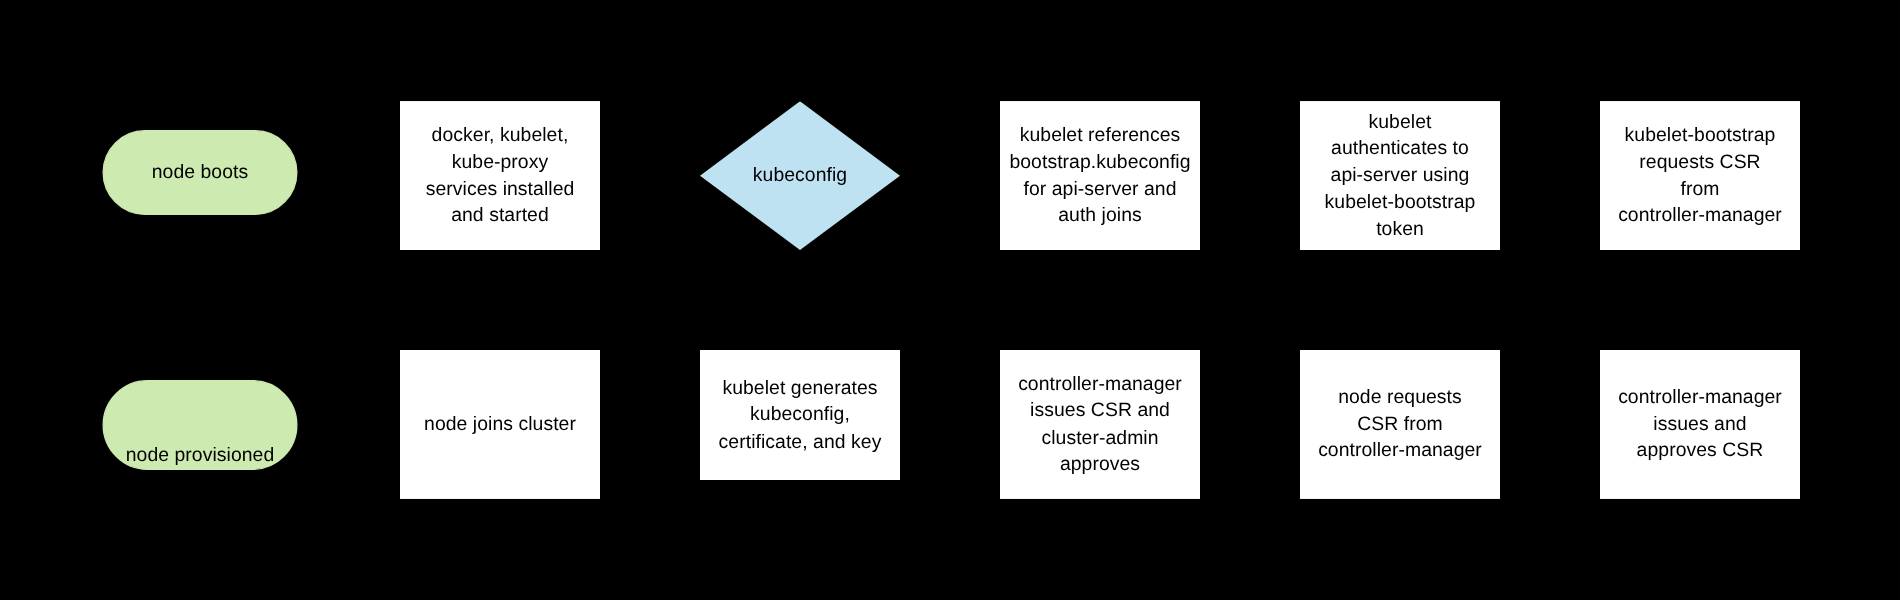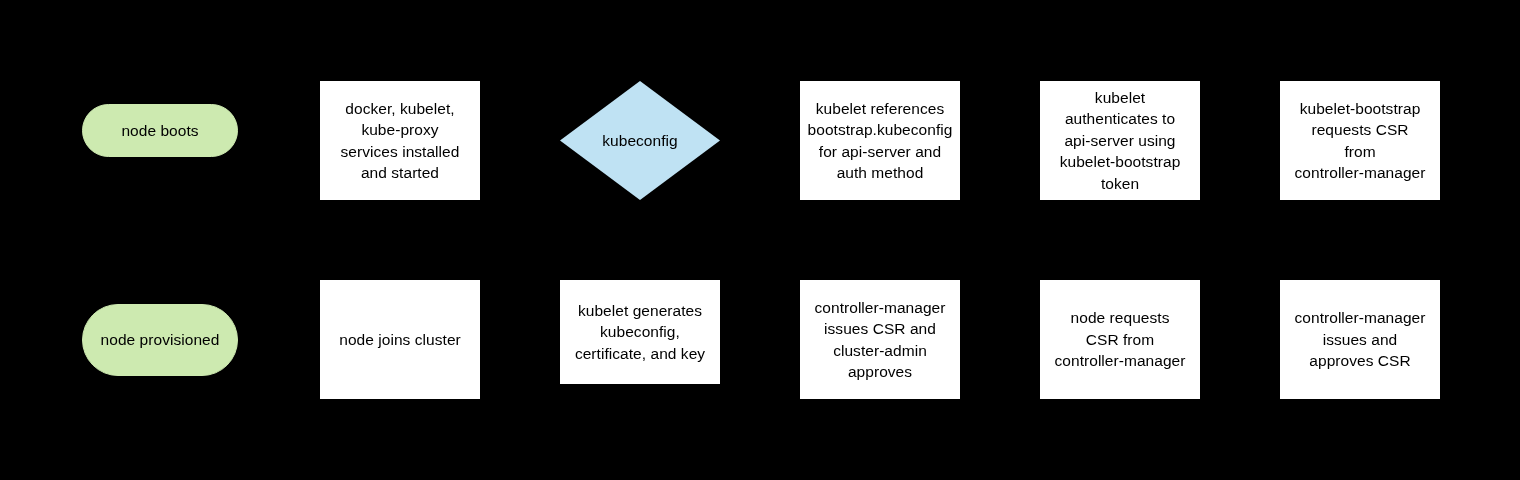--- a/index.html
+++ b/index.html
@@ -71,55 +71,55 @@
     width: 176px;
     margin-left: -8px;
     margin-right: -8px;
   }
 </style>
 </head>
 <body>
 
 <div id="canvas" style="width: 1520px; height: 480px; background: rgb(0, 0, 0);">
     <div style="position: absolute; left: 0px; top: 0px; width: 100%; height: 100%;">
-      <div class="node terminator" style="left: 82px; top: 104px; width: 156px; height: 53px;">
+      <div class="node terminator" style="left: 82px; top: 104px; width: 156px; height: 68px;">
         <span class="node-label">node boots</span>
       </div>
       <div class="node process" style="left: 320px; top: 81px; width: 160px; height: 119px; text-align: center;">
         <span class="node-label">docker, kubelet,
 kube-proxy
 services installed
 and started</span>
       </div>
       <div class="node decision" style="left: 560px; top: 81px; width: 160px; height: 119px;">
         <div class="diamond-shape"></div>
         <span class="node-label">kubeconfig</span>
       </div>
       <div class="node process overflow" style="left: 800px; top: 81px; width: 160px; height: 119px;">
         <span class="node-label">kubelet references
 bootstrap.kubeconfig
 for api-server and
-auth method</span>
+auth joins</span>
       </div>
       <div class="node process" style="left: 1040px; top: 81px; width: 160px; height: 119px; justify-content: center;">
         <span class="node-label">kubelet
 authenticates to
 api-server using
 kubelet-bootstrap
 token</span>
       </div>
       <div class="node process overflow" style="left: 1280px; top: 81px; width: 160px; height: 119px;">
         <span class="node-label">kubelet-bootstrap
 requests CSR
 from
 controller-manager</span>
       </div>
     </div>
     <div style="position: absolute; left: 0px; top: 0px; width: 100%; height: 100%;">
-      <div class="node terminator" style="left: 82px; top: 304px; width: 156px; height: 72px;">
+      <div class="node terminator" style="left: 82px; top: 304px; width: 156px; height: 72px; align-items: flex-end;">
         <span class="node-label">node provisioned</span>
       </div>
       <div class="node process" style="left: 320px; top: 280px; width: 160px; height: 119px;">
         <span class="node-label">node joins cluster</span>
       </div>
       <div class="node process" style="left: 560px; top: 280px; width: 160px; height: 104px;">
         <span class="node-label">kubelet generates
 kubeconfig,
 certificate, and key</span>
       </div>

